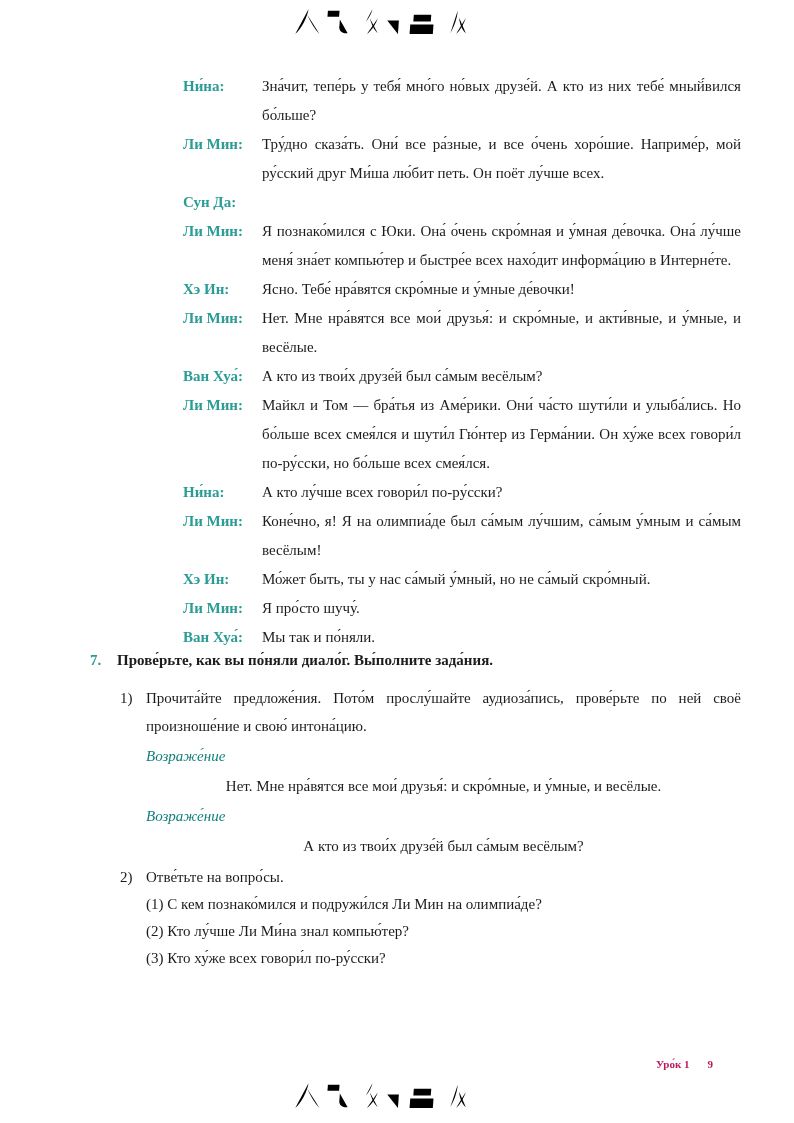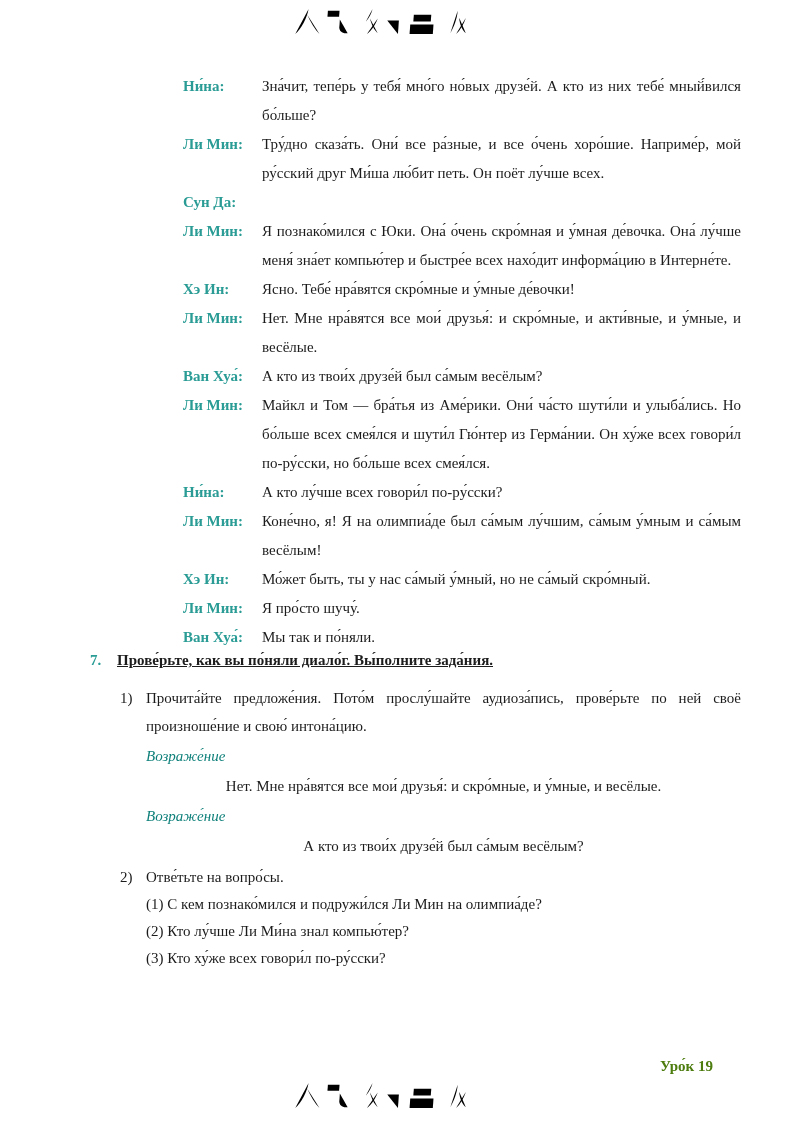--- a/index.html
+++ b/index.html
@@ -18,34 +18,34 @@
   
   .dialogue{position:absolute;left:183px;top:72px;width:558px;}
   .d-row{display:flex;line-height:29px;}
   .speaker{flex:0 0 79px;width:79px;font-weight:bold;color:#2a9c95;}
   .utter{flex:1;text-align:justify;}
 
   
   .exercise{position:absolute;left:90px;top:646px;width:651px;line-height:28px;}
   .ex-head{display:flex;font-weight:bold;margin-bottom:10px;}
   .ex-num{flex:0 0 27px;width:27px;color:#2a9c95;}
-  .ex-title{flex:1;text-decoration:underline;}
+  .ex-title{flex:1;}
   .task{display:flex;}
   .task-second{margin-top:3px;}
   .task-num{flex:0 0 26px;width:26px;margin-left:30px;}
   .task-text{flex:1;text-align:justify;}
   .example-head{margin:2px 0 0 56px;color:#0f807a;font-style:italic;}
   .example-sentence{margin:2px 0 0 56px;text-align:center;}
   .question{margin-left:56px;line-height:27px;}
 
   
   .footer{
     position:absolute;top:1058px;right:81px;
-    display:inline-flex;
-    font-weight:bold;font-size:15px;color:#4d7c0f;
+    display:inline-flex;gap:18px;
+    font-weight:bold;font-size:11px;color:#be185d;
   }
 </style>
 </head>
 <body>
 
 <svg width="0" height="0" style="position:absolute">
   <defs>
     <symbol id="press-logo" viewBox="0 0 216 32">
       <g transform="skewX(-4)">
         <g transform="translate(4,0)">

